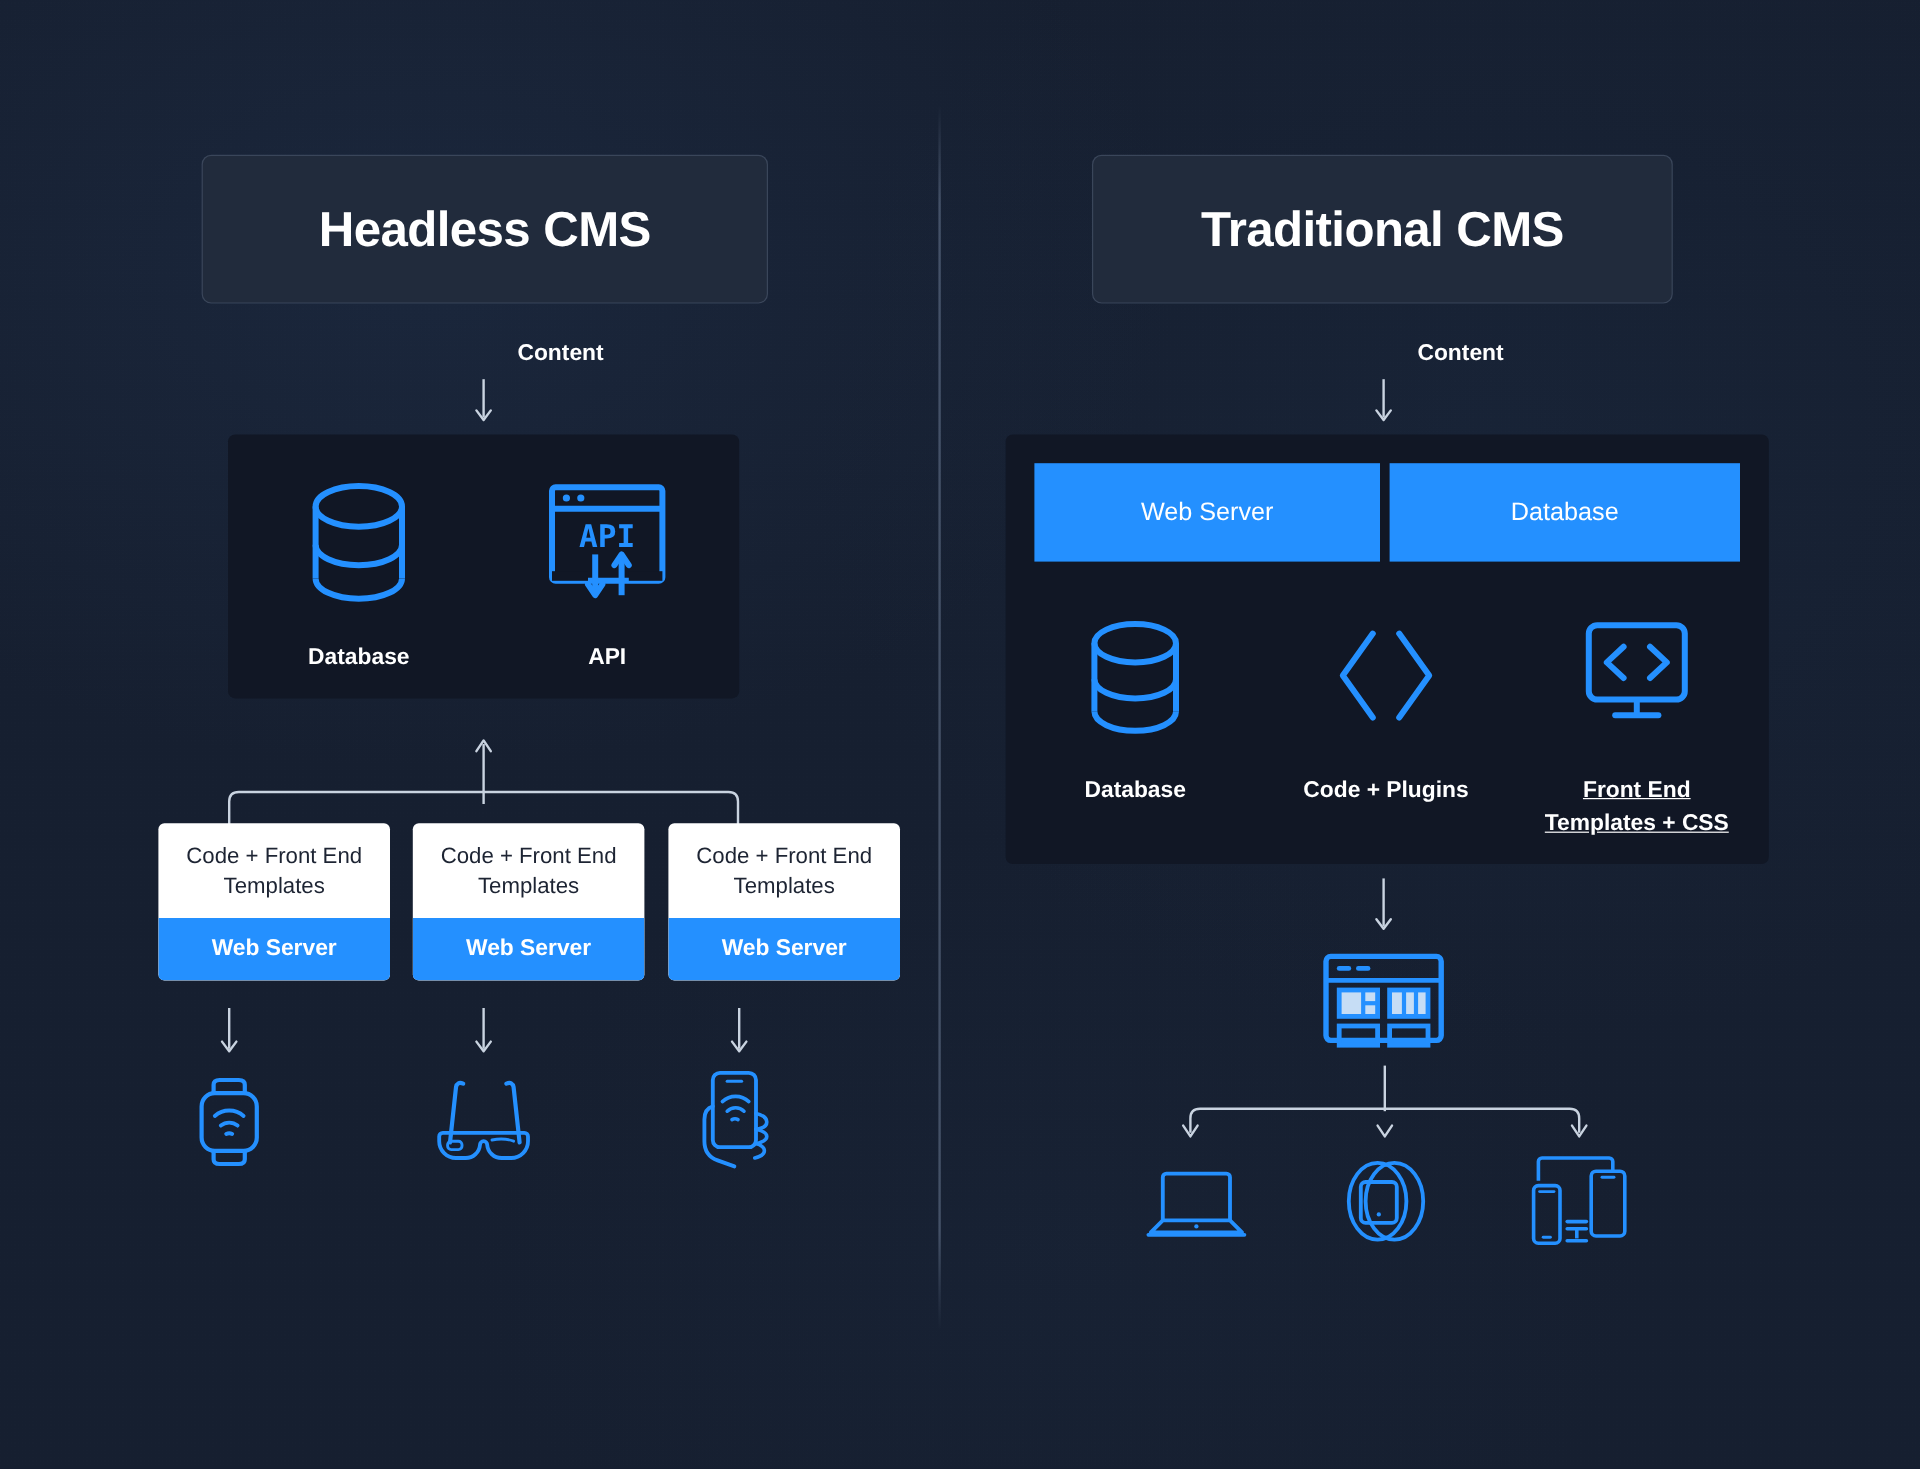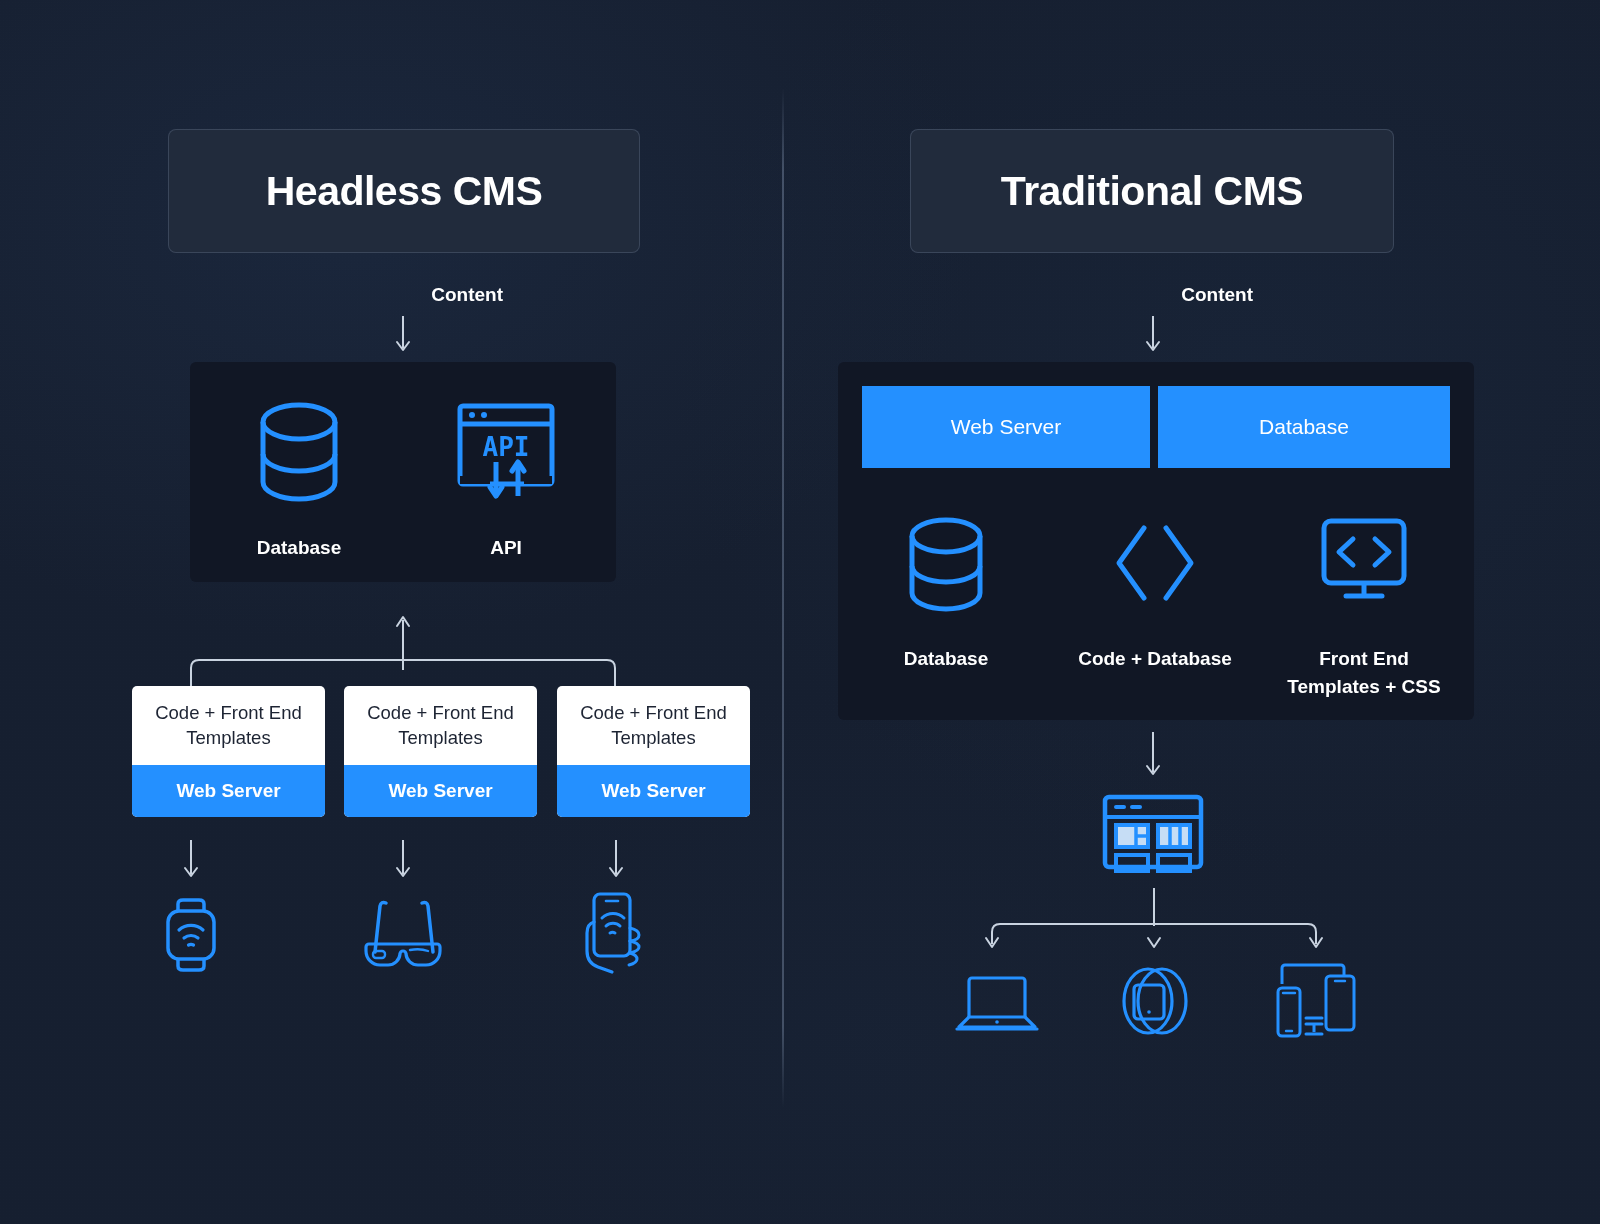--- a/index.html
+++ b/index.html
@@ -269,30 +269,30 @@
       <path d="M76 21 V78" stroke="#2490ff" stroke-width="5" fill="none"></path>
       <path d="M8 78 a34 16 0 0 0 68 0" stroke="#2490ff" stroke-width="5" fill="none"></path>
       <path d="M8 51 a34 16 0 0 0 68 0" stroke="#2490ff" stroke-width="5" fill="none"></path>
     </svg>
     <div class="icon-label" style="left:64px; top:645px; width:200px;">Database</div>
 
     <svg class="icon-svg" style="left:331px; top:520px;" width="84" height="86" viewBox="0 0 84 86">
       <path d="M31 8 L6 43 L31 78" stroke="#2490ff" stroke-width="5" fill="none" stroke-linecap="round" stroke-linejoin="round"></path>
       <path d="M53 8 L78 43 L53 78" stroke="#2490ff" stroke-width="5" fill="none" stroke-linecap="round" stroke-linejoin="round"></path>
     </svg>
-    <div class="icon-label" style="left:273px; top:645px; width:200px;">Code + Database</div>
+    <div class="icon-label" style="left:273px; top:645px; width:200px;">Code + Plugins</div>
 
     <svg class="icon-svg" style="left:537px; top:518px;" width="90" height="90" viewBox="0 0 90 90">
       <rect x="5" y="3" width="80" height="62" rx="7" stroke="#2490ff" stroke-width="5" fill="none"></rect>
       <path d="M45 65 V77" stroke="#2490ff" stroke-width="5" fill="none"></path>
       <path d="M27 78 H63" stroke="#2490ff" stroke-width="5" fill="none" stroke-linecap="round"></path>
       <path d="M34 21 L20 34 L34 47" stroke="#2490ff" stroke-width="5" fill="none" stroke-linecap="round" stroke-linejoin="round"></path>
       <path d="M56 21 L70 34 L56 47" stroke="#2490ff" stroke-width="5" fill="none" stroke-linecap="round" stroke-linejoin="round"></path>
     </svg>
-    <div class="icon-label" style="left:482px; top:645px; width:200px; white-space:pre-line;">Front End
+    <div class="icon-label" style="left:482px; top:645px; width:200px; white-space:pre-line;text-decoration:underline;">Front End
 Templates + CSS</div>
 
     <svg class="conn" style="left:361px; top:732px;" width="20" height="48" viewBox="0 0 20 48">
       <path d="M10 0 V40" stroke="#c9d3e0" stroke-width="2" fill="none"></path>
       <path d="M4 34 L10 42 L16 34" stroke="#c9d3e0" stroke-width="2" fill="none" stroke-linecap="round" stroke-linejoin="round"></path>
     </svg>
 
     <svg class="icon-svg" style="left:320px; top:794px;" width="102" height="76" viewBox="0 0 102 76">
       <rect x="3" y="3" width="96" height="70" rx="4" stroke="#2490ff" stroke-width="4.5" fill="none"></rect>
       <path d="M3 23 H99" stroke="#2490ff" stroke-width="4" fill="none"></path>

